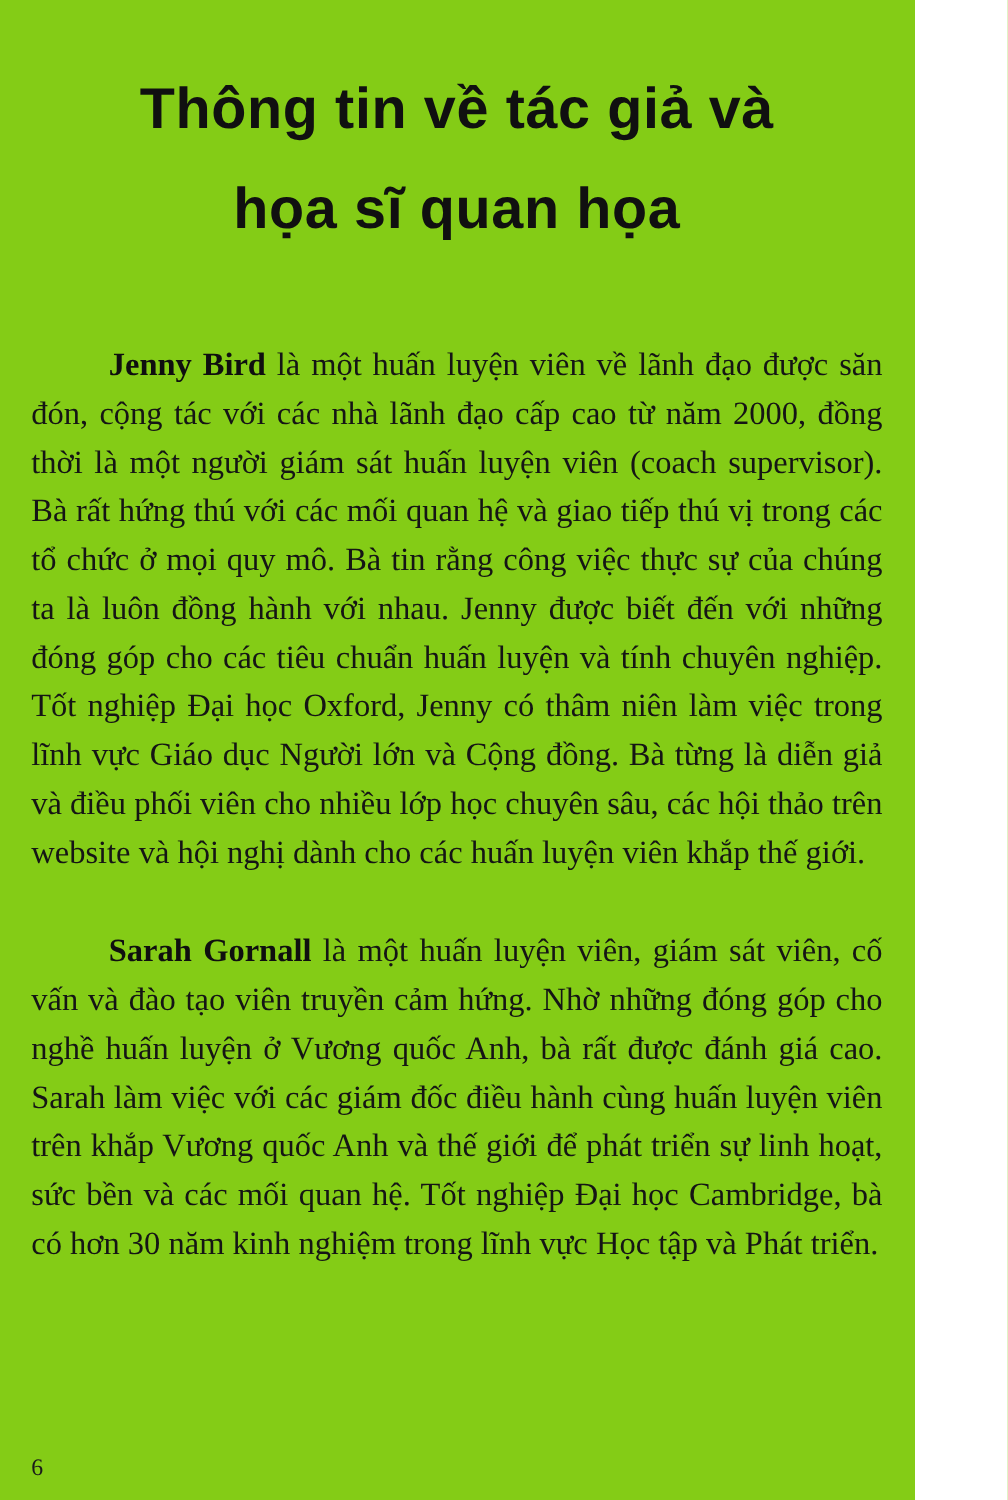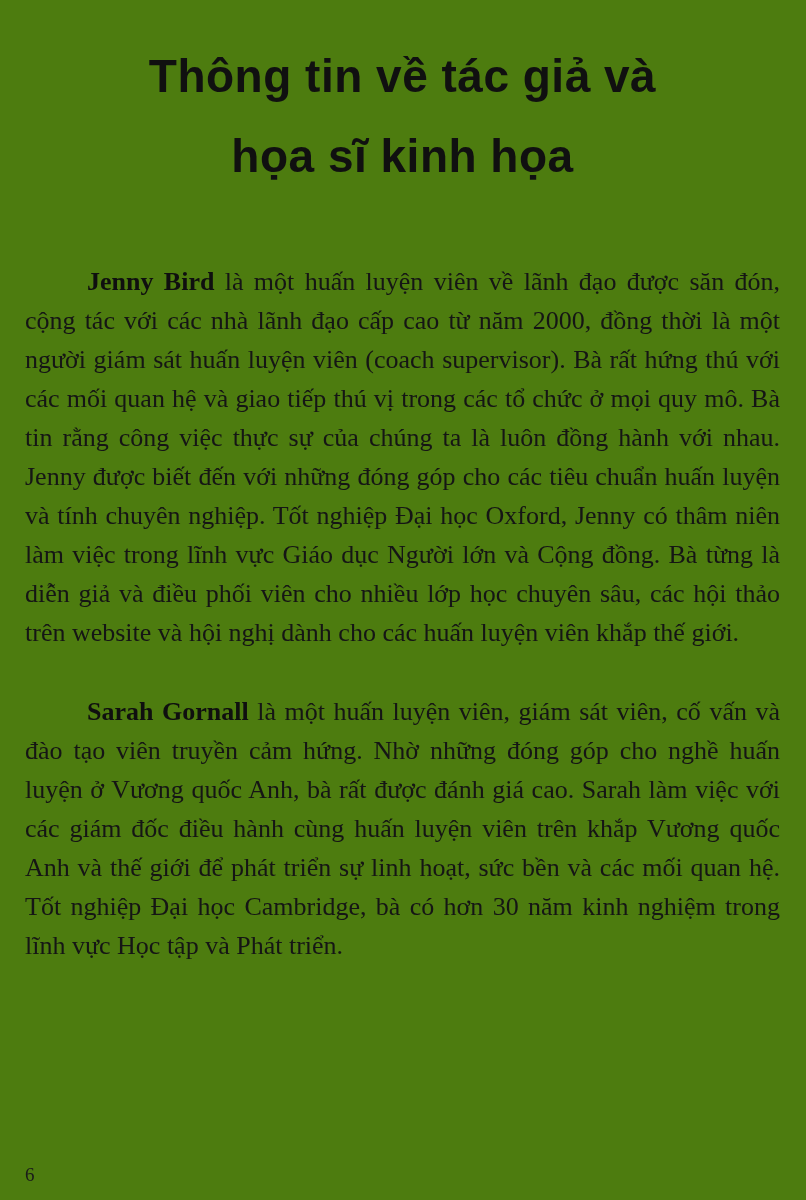--- a/index.html
+++ b/index.html
@@ -8,24 +8,24 @@
       background: #ffffff;
     }
     body {
       width: 806px;
       height: 1200px;
       overflow: hidden;
     }
     .book-page {
       position: relative;
       box-sizing: border-box;
-      width: 806px;
+      width: 732px;
       height: 1200px;
-      background: #4d7c0f;
-      padding: 32px 26px 0 25px;
+      background: #84cc16;
+      padding: 42px 26px 0 25px;
       color: #161616;
     }
     .title {
       font-family: "Liberation Sans", sans-serif;
       font-weight: 700;
       font-size: 46px;
       line-height: 80px;
       text-align: center;
       color: #101010;
       margin: 4px 0 0 0;
@@ -59,21 +59,21 @@
       color: #1a1a1a;
     }
   </style>
 </head>
 <body>
 
 <div class="book-page">
 
   <h1 class="title">
     <span>Thông tin về tác giả và</span><br>
-    <span>họa sĩ kinh họa</span>
+    <span>họa sĩ quan họa</span>
   </h1>
 
   <div class="body-text">
 
     <p class="para">
       <strong>Jenny Bird</strong><span> là một huấn luyện viên về lãnh đạo được săn đón, cộng tác với các nhà lãnh đạo cấp cao từ năm 2000, đồng thời là một người giám sát huấn luyện viên (coach supervisor). Bà rất hứng thú với các mối quan hệ và giao tiếp thú vị trong các tổ chức ở mọi quy mô. Bà tin rằng công việc thực sự của chúng ta là luôn đồng hành với nhau. Jenny được biết đến với những đóng góp cho các tiêu chuẩn huấn luyện và tính chuyên nghiệp. Tốt nghiệp Đại học Oxford, Jenny có thâm niên làm việc trong lĩnh vực Giáo dục Người lớn và Cộng đồng. Bà từng là diễn giả và điều phối viên cho nhiều lớp học chuyên sâu, các hội thảo trên website và hội nghị dành cho các huấn luyện viên khắp thế giới.</span>
     </p>
 
     <p class="para">
       <strong>Sarah Gornall</strong><span> là một huấn luyện viên, giám sát viên, cố vấn và đào tạo viên truyền cảm hứng. Nhờ những đóng góp cho nghề huấn luyện ở Vương quốc Anh, bà rất được đánh giá cao. Sarah làm việc với các giám đốc điều hành cùng huấn luyện viên trên khắp Vương quốc Anh và thế giới để phát triển sự linh hoạt, sức bền và các mối quan hệ. Tốt nghiệp Đại học Cambridge, bà có hơn 30 năm kinh nghiệm trong lĩnh vực Học tập và Phát triển.</span>

